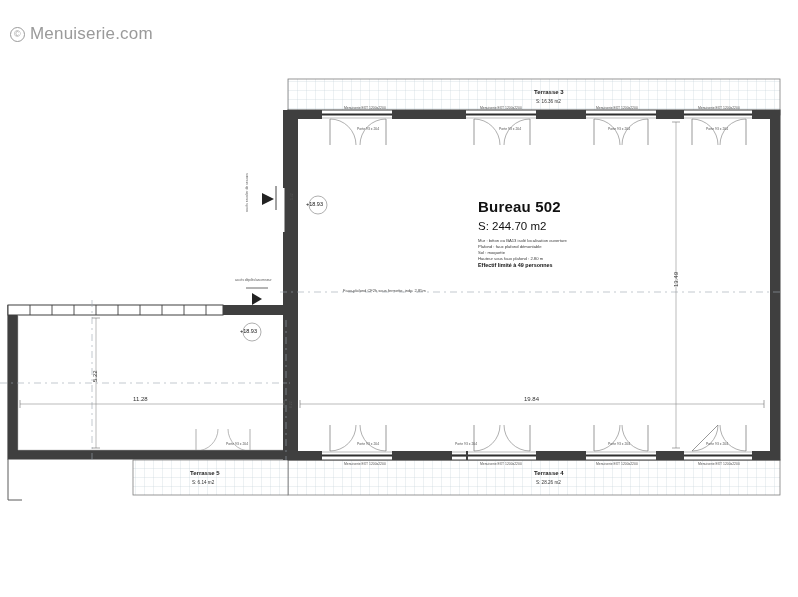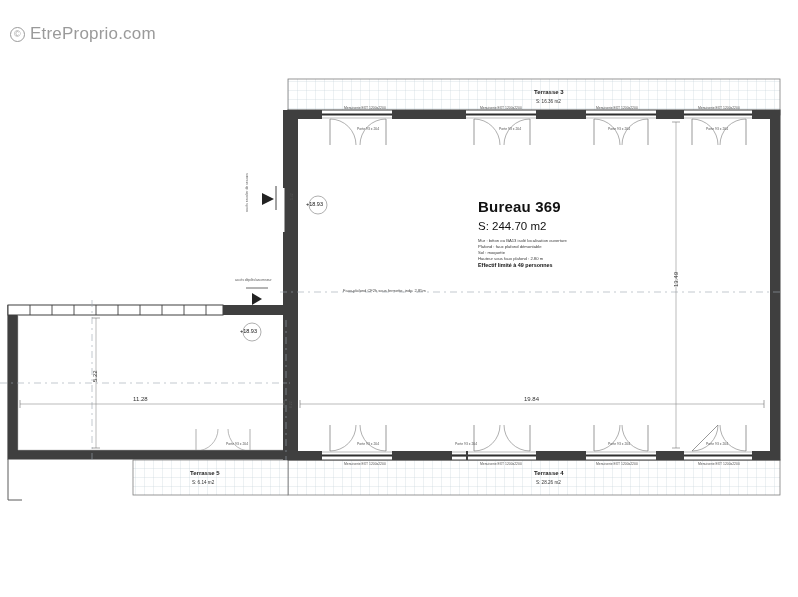--- a/index.html
+++ b/index.html
@@ -100,21 +100,21 @@
   .rot90 {
     transform-origin: 0 0;
     transform: rotate(-90deg);
   }
 </style>
 </head>
 <body>
 
 <div class="watermark">
   <span class="wm-c">©</span>
-  <span>EtreProprio.com</span>
+  <span>Menuiserie.com</span>
 </div>
 
 <svg id="plan" width="798" height="597" viewBox="0 0 798 597">
 
   <defs>
     <pattern id="tilehatch" width="9" height="9" patternUnits="userSpaceOnUse">
       <rect width="9" height="9" fill="#ffffff"></rect>
       <path d="M0 0 L0 9 M0 0 L9 0" stroke="#c3ced6" stroke-width="0.6"></path>
     </pattern>
     <pattern id="wallhatch" width="4" height="4" patternUnits="userSpaceOnUse" patternTransform="rotate(45)">
@@ -270,21 +270,21 @@
 
     <line x1="300" y1="404" x2="764" y2="404" stroke="#8d8d8d"></line>
     <line x1="300" y1="400" x2="300" y2="408"></line>
     <line x1="764" y1="400" x2="764" y2="408"></line>
   </g>
 
   <circle cx="318" cy="205" r="9" fill="none" stroke="#8d8d8d" stroke-width="0.7"></circle>
   <circle cx="252" cy="332" r="9" fill="none" stroke="#8d8d8d" stroke-width="0.7"></circle>
 </svg>
 
-<div class="room-title" style="left:478px; top:198px;">Bureau 369</div>
+<div class="room-title" style="left:478px; top:198px;">Bureau 502</div>
 <div class="room-area" style="left:478px; top:220px;">S: 244.70 m2</div>
 <div class="room-notes" style="left:478px; top:238px;">
   <div>Mur : béton ou BA13 isolé localisation ouverture</div>
   <div>Plafond : faux plafond démontable</div>
   <div>Sol : moquette</div>
   <div>Hauteur sous faux plafond : 2.80 m</div>
 </div>
 <div class="room-cap" style="left:478px; top:262px;">Effectif limité à 49 personnes</div>
 <div class="lbl tiny" style="left:343px; top:288px;">Faux-plafond CF2h sous fermette, indp. 2,85m</div>
 

